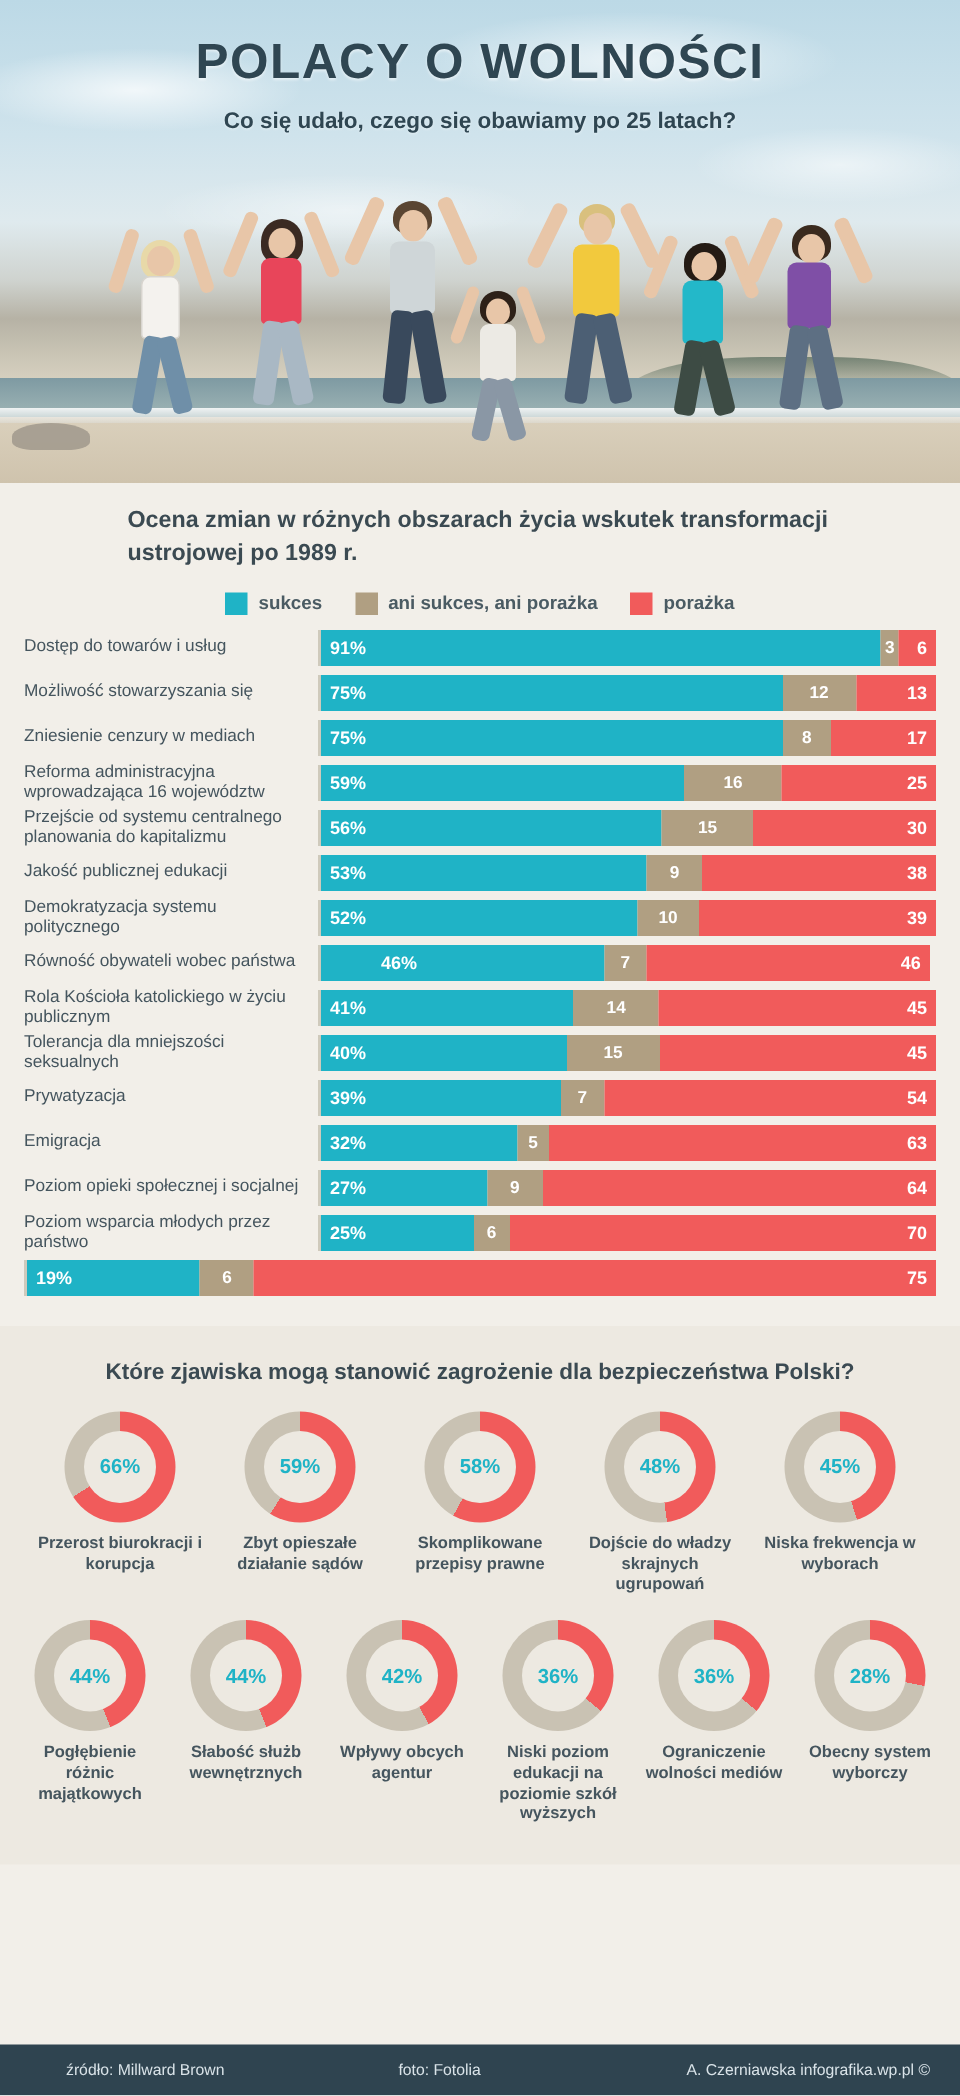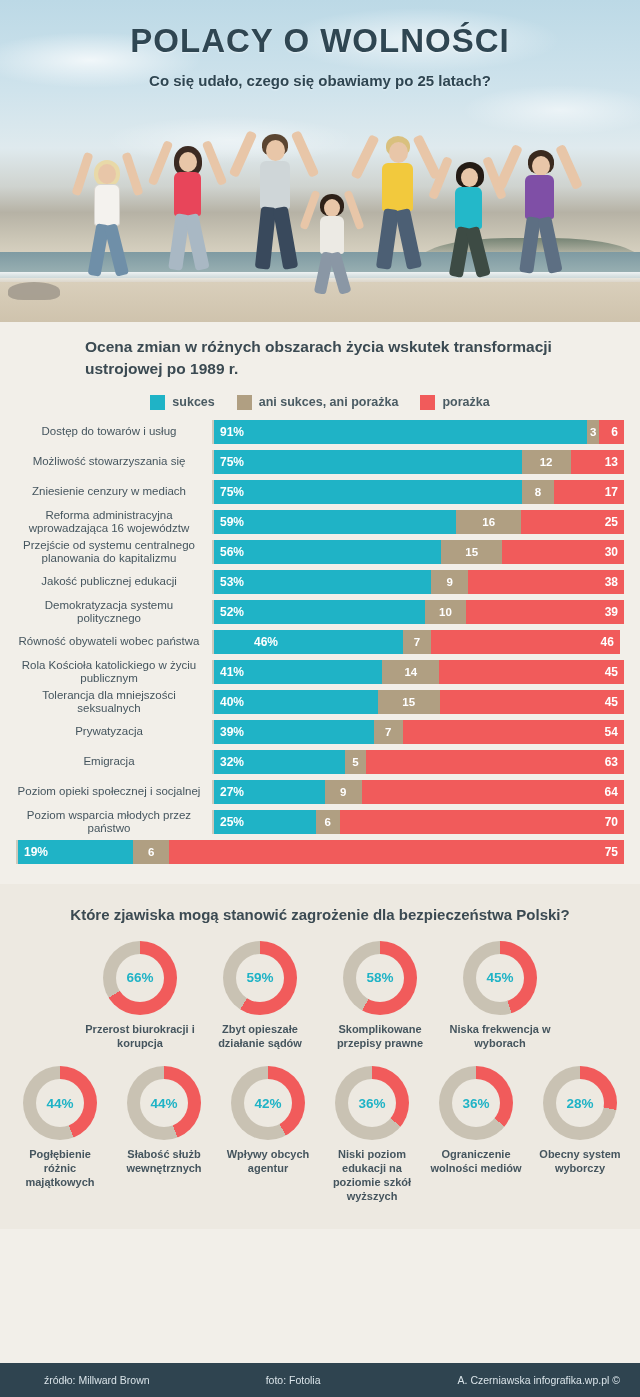--- a/index.html
+++ b/index.html
@@ -125,21 +125,21 @@
 
   .bars { padding: 0 16px 8px 16px; }
   .bar-row {
     display: flex;
     align-items: center;
     margin-bottom: 6px;
     height: 24px;
   }
   .bar-label {
     width: 196px;
-    text-align: center;
+    text-align: left;
     padding-right: 10px;
     font-size: 11.5px;
     line-height: 1.15;
     color: #45555e;
     font-weight: normal;
   }
   .bar-track {
     position: relative;
     flex: 1;
     height: 24px;
@@ -561,20 +561,28 @@
           </div>
           <div class="donut-cell">
             <div class="donut" style="background: conic-gradient(rgb(241, 91, 91) 0deg, rgb(241, 91, 91) 208.8deg, rgb(201, 194, 179) 208.8deg, rgb(201, 194, 179) 360deg);">
               <div class="hole">
                 <span class="val">58%</span>
               </div>
             </div>
             <div class="donut-label">Skomplikowane przepisy prawne</div>
           </div>
           <div class="donut-cell">
+            <div class="donut" style="background: conic-gradient(rgb(241, 91, 91) 0deg, rgb(241, 91, 91) 172.8deg, rgb(201, 194, 179) 172.8deg, rgb(201, 194, 179) 360deg);">
+              <div class="hole">
+                <span class="val">48%</span>
+              </div>
+            </div>
+            <div class="donut-label">Dojście do władzy skrajnych ugrupowań</div>
+          </div>
+          <div class="donut-cell">
             <div class="donut" style="background: conic-gradient(rgb(241, 91, 91) 0deg, rgb(241, 91, 91) 162deg, rgb(201, 194, 179) 162deg, rgb(201, 194, 179) 360deg); text-align: right;">
               <div class="hole">
                 <span class="val">45%</span>
               </div>
             </div>
             <div class="donut-label">Niska frekwencja w wyborach</div>
           </div>
         </div>
         <div class="donut-row">
           <div class="donut-cell small">

